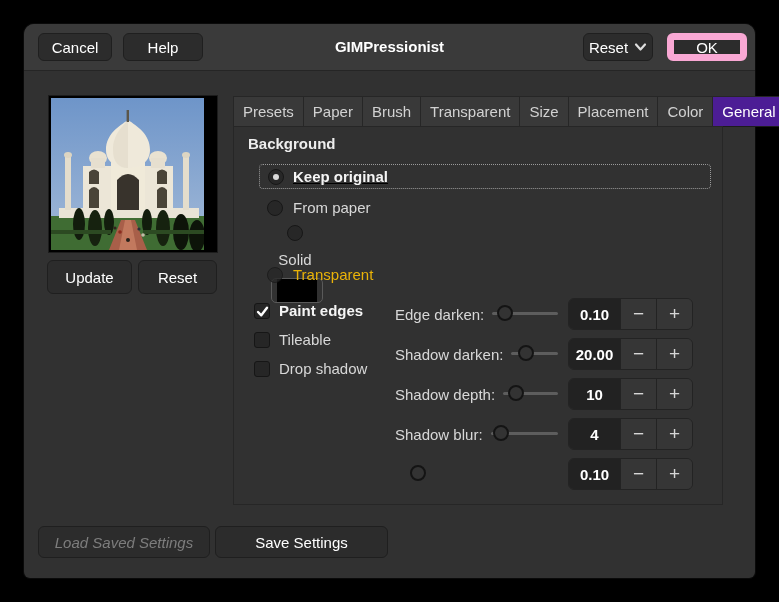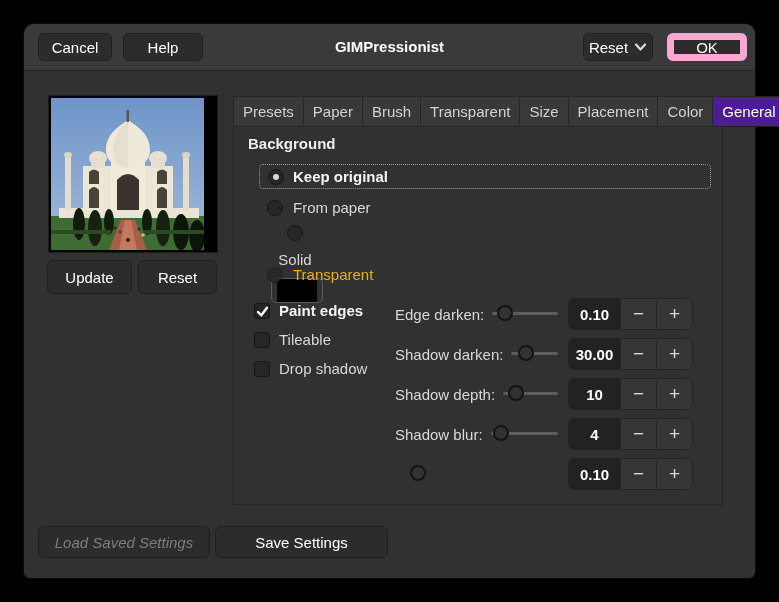--- a/index.html
+++ b/index.html
@@ -58,21 +58,21 @@
     border:1px solid #262626;background:#313131;
   }
   .section-title{
     position:absolute;left:14px;top:8px;color:#ededed;font-weight:bold;font-size:15px;
   }
   
   .radio-row{position:absolute;display:flex;align-items:center;gap:10px;}
   .focus-frame{
     position:absolute;left:25px;top:37px;width:452px;height:25px;
     border:1px dotted #9a9a9a;border-radius:4px;
-    display:flex;align-items:center;gap:9px;padding-left:8px;box-sizing:border-box;
+    display:flex;align-items:center;gap:9px;padding-left:8px;box-sizing:border-box;text-decoration:underline;
   }
   .radio{
     width:16px;height:16px;border-radius:50%;background:#272727;
     border:1px solid #171717;box-sizing:border-box;position:relative;flex:none;
   }
   .radio.selected::after{
     content:"";position:absolute;left:4px;top:4px;width:6px;height:6px;
     border-radius:50%;background:#d9d9d9;
   }
   .radio-label{color:#d8d8d8;font-size:15px;}
@@ -284,21 +284,21 @@
           <span class="spin-btn">+</span>
         </span>
       </div>
       <div class="slider-row" style="top:211px">
         <span class="slider-label">Shadow darken:</span>
         <span class="slider">
           <span class="slider-track"></span>
           <span class="slider-knob" style="left: calc(20% - 3.2px);"></span>
         </span>
         <span class="spin-group">
-          <span class="value-field">30.00</span>
+          <span class="value-field">20.00</span>
           <span class="spin-btn">−</span>
           <span class="spin-btn">+</span>
         </span>
       </div>
       <div class="slider-row" style="top:251px">
         <span class="slider-label">Shadow depth:</span>
         <span class="slider">
           <span class="slider-track"></span>
           <span class="slider-knob" style="left: calc(13% - 2.08px);"></span>
         </span>

